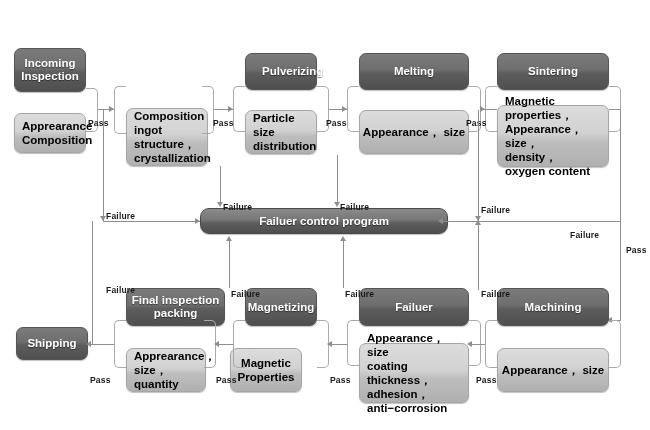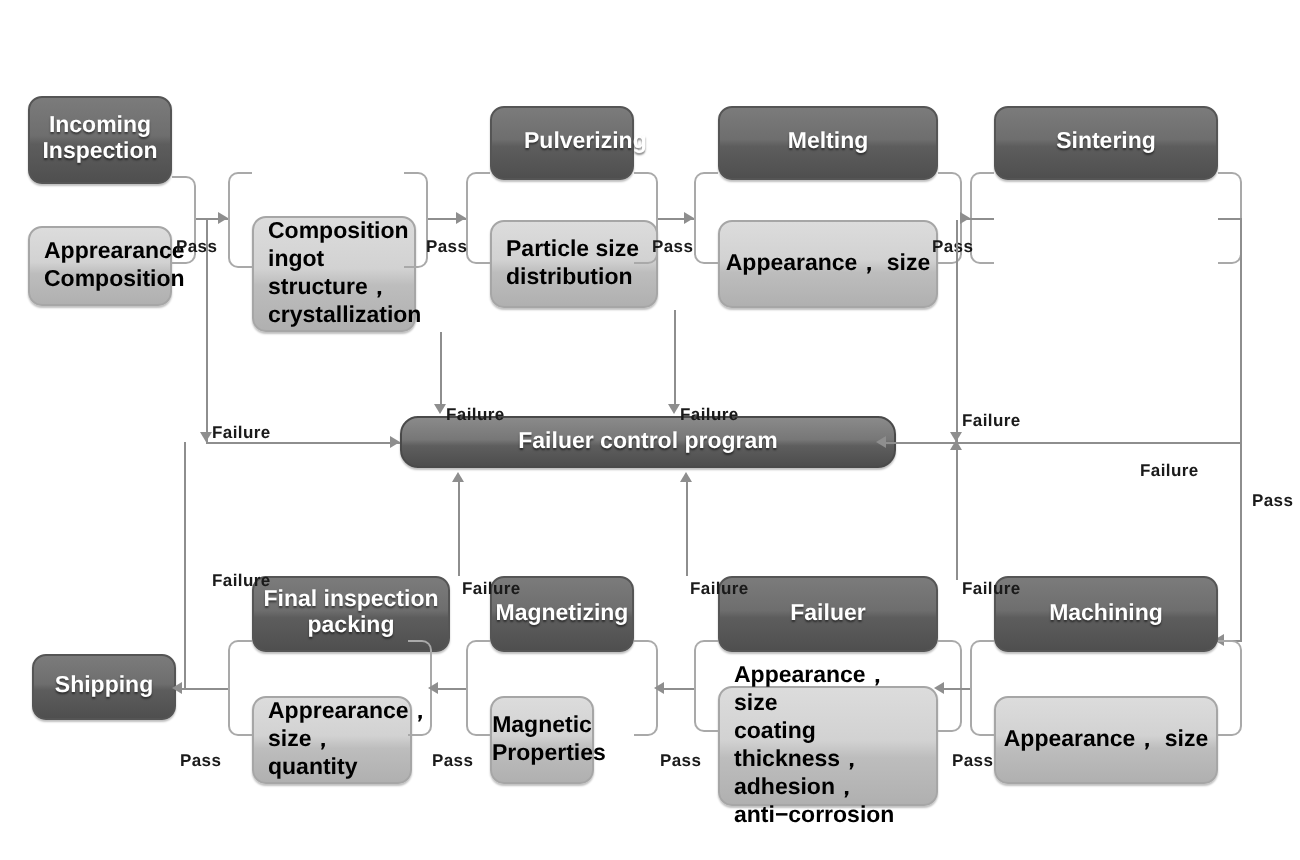--- a/index.html
+++ b/index.html
@@ -111,37 +111,40 @@
 
   <div class="box light" style="left:126px;top:108px;width:82px;height:58px;">
     <div class="txt">Composition<br>ingot structure，<br>crystallization</div>
   </div>
   <div class="brk brk-l" style="left:114px;top:86px;width:12px;height:48px;"></div>
   <div class="brk brk-r" style="left:202px;top:86px;width:12px;height:48px;"></div>
 
   <div class="box dark" style="left:245px;top:53px;width:72px;height:37px;padding-left:16px;">
     <div class="txt">Pulverizing</div>
   </div>
-  <div class="box light" style="left:245px;top:110px;width:84px;height:44px;">
+  <div class="box light" style="left:245px;top:110px;width:72px;height:44px;">
     <div class="txt">Particle size<br>distribution</div>
   </div>
   <div class="brk brk-l" style="left:233px;top:86px;width:12px;height:46px;"></div>
   <div class="brk brk-r" style="left:317px;top:86px;width:12px;height:46px;"></div>
 
   <div class="box dark" style="left:359px;top:53px;width:110px;height:37px;">
     <div class="txt">Melting</div>
   </div>
   <div class="box light lightcenter" style="left:359px;top:110px;width:110px;height:44px;">
     <div class="txt">Appearance，  size</div>
   </div>
   <div class="brk brk-l" style="left:347px;top:86px;width:12px;height:46px;"></div>
   <div class="brk brk-r" style="left:469px;top:86px;width:12px;height:46px;"></div>
 
   <div class="box dark" style="left:497px;top:53px;width:112px;height:37px;">
     <div class="txt">Sintering</div>
+  </div>
+  <div class="box light" style="left:497px;top:105px;width:112px;height:62px;">
+    <div class="txt">Magnetic properties，<br>Appearance， size，<br>density，<br>oxygen content</div>
   </div>
   <div class="brk brk-l" style="left:485px;top:86px;width:12px;height:46px;"></div>
   <div class="brk brk-r" style="left:609px;top:86px;width:12px;height:46px;"></div>
 
   <div class="ln h" style="left:98px;top:109px;width:16px;"></div>
   <div class="ar ar-r" style="left:109px;top:106px;"></div>
   <div class="lbl" style="left:88px;top:95px;">Pass</div>
 
   <div class="ln h" style="left:214px;top:109px;width:19px;"></div>
   <div class="ar ar-r" style="left:228px;top:106px;"></div>
@@ -197,21 +200,21 @@
   </div>
   <div class="box light" style="left:126px;top:348px;width:80px;height:44px;">
     <div class="txt">Apprearance，<br>size，  quantity</div>
   </div>
   <div class="brk brk-l" style="left:114px;top:320px;width:12px;height:48px;"></div>
   <div class="brk brk-r" style="left:204px;top:320px;width:12px;height:48px;"></div>
 
   <div class="box dark" style="left:245px;top:288px;width:72px;height:38px;">
     <div class="txt">Magnetizing</div>
   </div>
-  <div class="box light lightcenter" style="left:245px;top:348px;width:52px;height:44px;">
+  <div class="box light lightcenter" style="left:230px;top:348px;width:72px;height:44px;">
     <div class="txt">Magnetic<br>Properties</div>
   </div>
   <div class="brk brk-l" style="left:233px;top:320px;width:12px;height:48px;"></div>
   <div class="brk brk-r" style="left:317px;top:320px;width:12px;height:48px;"></div>
 
   <div class="box dark" style="left:359px;top:288px;width:110px;height:38px;">
     <div class="txt">Failuer</div>
   </div>
   <div class="box light" style="left:359px;top:343px;width:110px;height:60px;">
     <div class="txt">Appearance，  size<br>coating thickness，<br>adhesion，<br>anti−corrosion</div>

